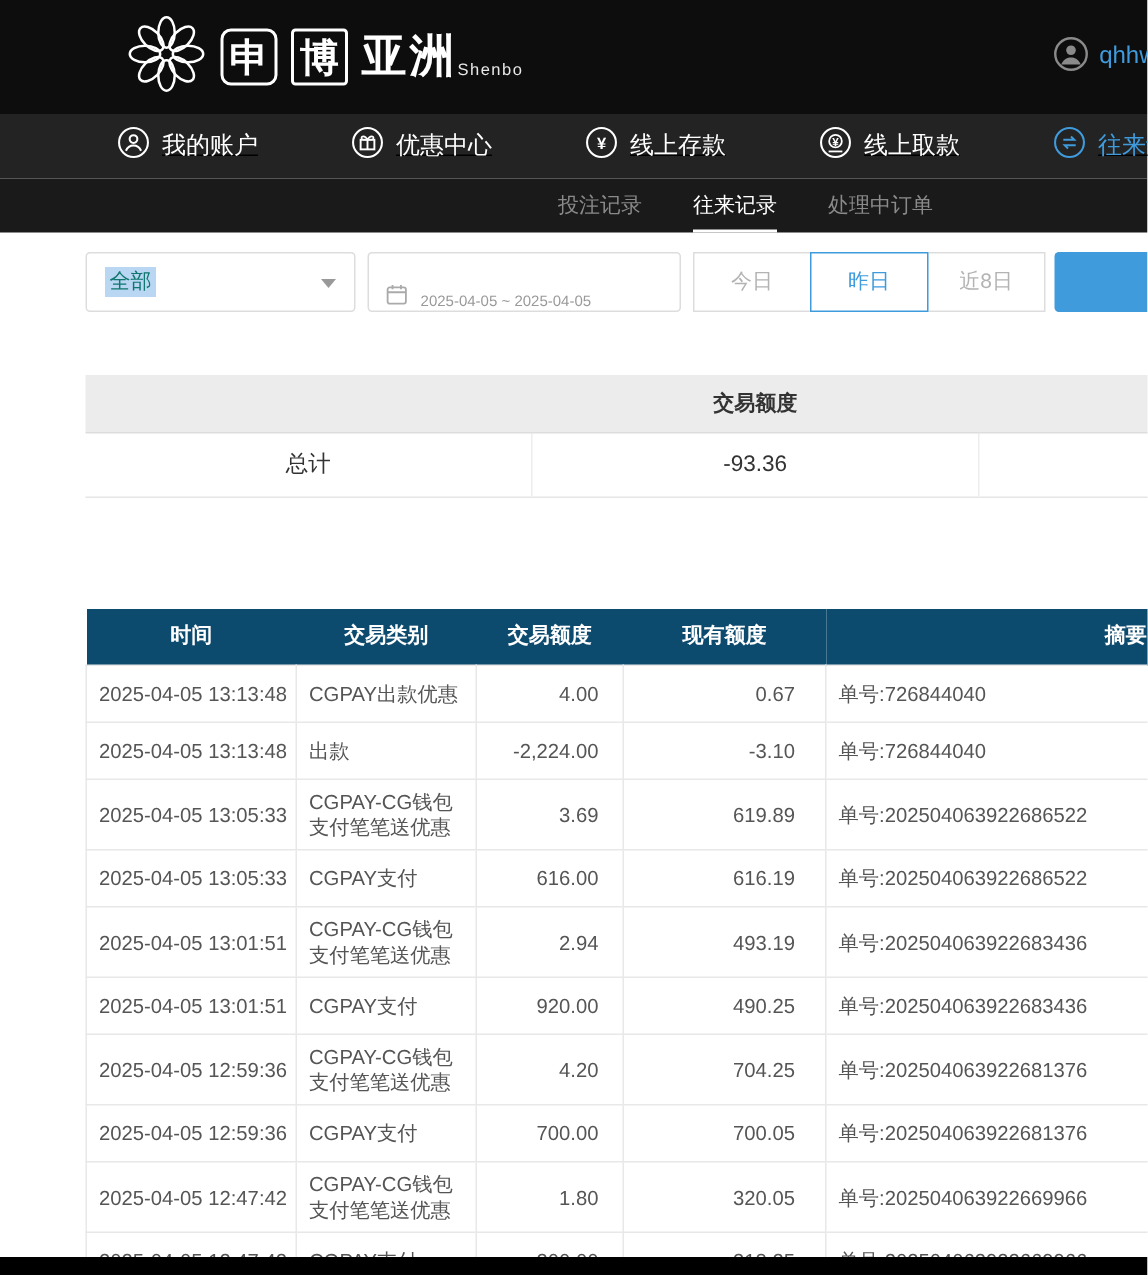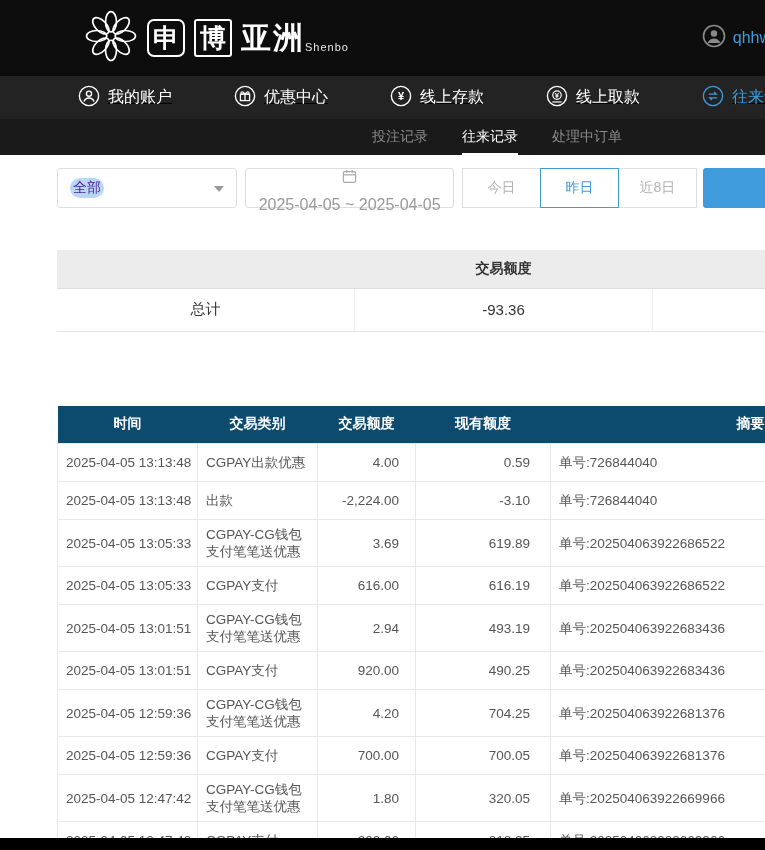--- a/index.html
+++ b/index.html
@@ -99,46 +99,44 @@
     border: 1px solid #ddd;
     border-radius: 3px;
     display: flex; align-items: center;
     padding: 0 12px;
     position: relative;
     cursor: pointer;
     background: #fff;
   }
   .select-value {
     background: #b9d7f3;
-    color: #4c1d95;
+    color: #0f766e;
     font-size: 14px;
     padding: 1px 3px;
-    border-radius: 10px;
   }
   .caret {
     position: absolute; right: 12px; top: 17px;
     width: 0; height: 0;
     border-left: 5px solid transparent;
     border-right: 5px solid transparent;
     border-top: 6px solid #999;
   }
   .date-box {
     width: 232px; height: 40px;
     border: 1px solid #ddd;
     border-radius: 3px;
     margin-left: 8px;
-    display: flex; align-items: center;
+    display: flex; align-items: flex-end;
     gap: 8px;
     padding: 0 11px;
     color: #999;
-    font-size: 16px;
+    font-size: 10px;
     cursor: pointer;
     background: #fff;
     white-space: nowrap;
-    flex-direction: column;
   }
   .range-group { display: flex; margin-left: 8px; }
   .range-btn {
     width: 79px; height: 40px;
     background: #fff;
     border: 1px solid #ddd;
     color: #b3b3b3;
     font-size: 14px;
     cursor: pointer;
     font-family: inherit;
@@ -376,21 +374,21 @@
       <th>交易额度</th>
       <th>现有额度</th>
       <th>摘要</th>
     </tr>
   </thead>
   <tbody>
   <tr>
     <td class="c-time">2025-04-05 13:13:48</td>
     <td class="c-cat">CGPAY出款优惠</td>
     <td class="c-amt">4.00</td>
-    <td class="c-bal">0.59</td>
+    <td class="c-bal">0.67</td>
     <td class="c-sum">单号:726844040</td>
   </tr>
 
   <tr>
     <td class="c-time">2025-04-05 13:13:48</td>
     <td class="c-cat">出款</td>
     <td class="c-amt">-2,224.00</td>
     <td class="c-bal">-3.10</td>
     <td class="c-sum">单号:726844040</td>
   </tr>

